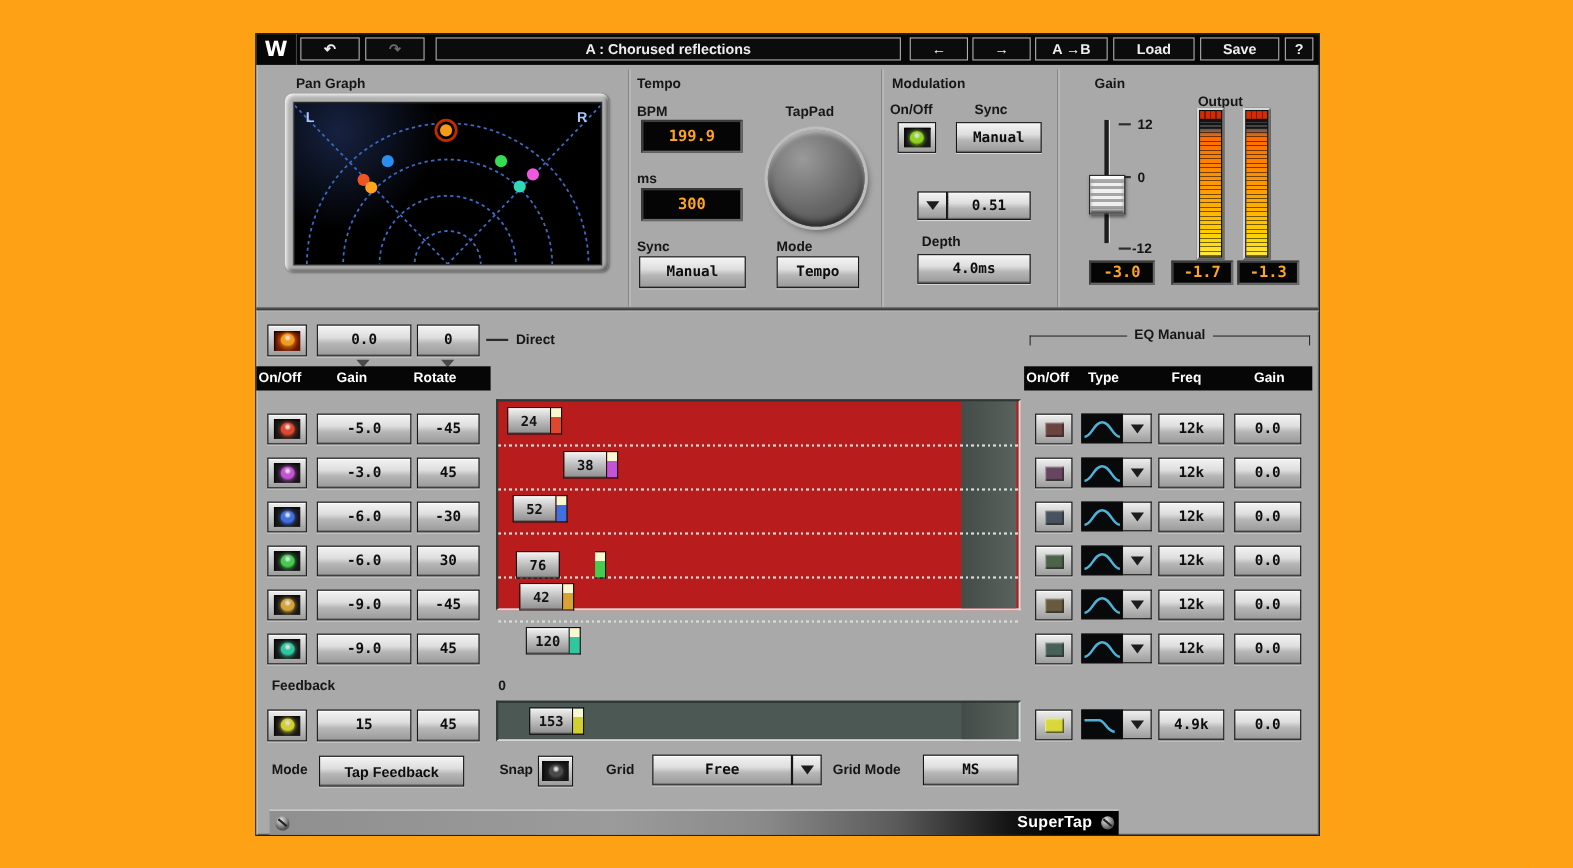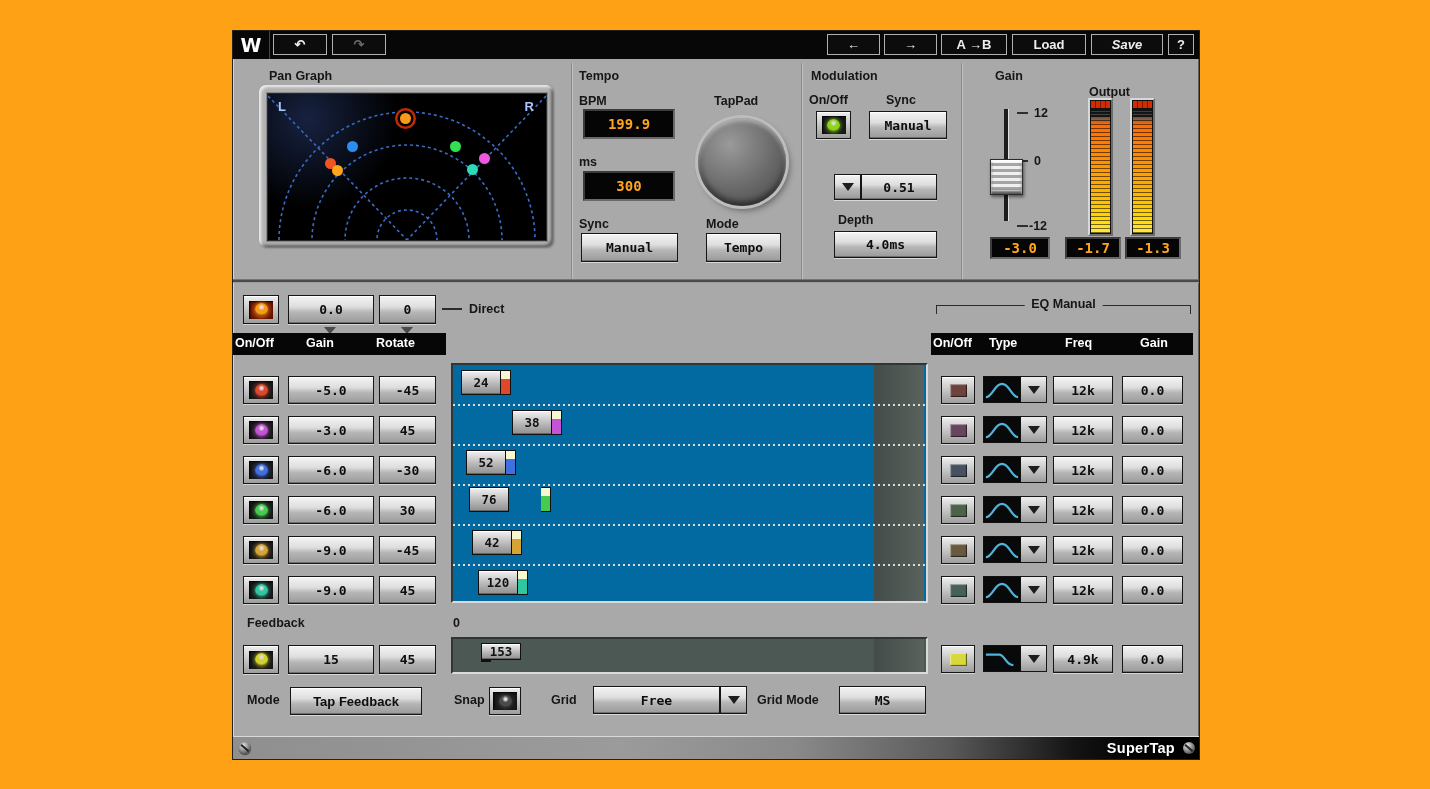--- a/index.html
+++ b/index.html
@@ -66,22 +66,22 @@
          border:2px solid;border-color:#d8d8d8 #6d6d6d #6d6d6d #d8d8d8;display:flex;flex-direction:column;}
   .m-peak{height:7px;margin:1px;background:repeating-linear-gradient(90deg,#d42b00 0 4px,#7e1a00 4px 5px);}
   .m-gap{height:8px;margin:0 1px;background:linear-gradient(180deg,#141414 0 2px,#3d3d3d 2px 3px,#141414 3px 5px,#454545 5px 6px,#141414 6px 8px);}
   .m-bar{flex:1;margin:0 1px 1px;background:
       repeating-linear-gradient(180deg,rgba(0,0,0,0) 0 3px,rgba(0,0,0,.55) 3px 4px),
       linear-gradient(180deg,#585858 0%,#ff6a00 6%,#ff8c00 35%,#ffb400 65%,#ffd800 88%,#ffe84a 100%);}
   
   .hbar{position:absolute;height:22px;background:#060606;color:#fff;}
   .hbar span{position:absolute;top:3px;font-weight:bold;font-size:12.5px;}
   
-  .delaypanel{position:absolute;left:218px;top:332px;width:477px;height:240px;box-sizing:border-box;
-              background:#0369a1;border:2px solid;border-color:#2f3734 #d9d9d9 #d9d9d9 #2f3734;}
+  .delaypanel{position:absolute;left:218px;top:332px;width:477px;height:192px;box-sizing:border-box;
+              background:#b91c1c;border:2px solid;border-color:#2f3734 #d9d9d9 #d9d9d9 #2f3734;}
   .dstrip{position:absolute;right:2px;top:0;width:50px;height:100%;background:linear-gradient(90deg,#434c48,#5a625e);}
   .dsep{position:absolute;left:0;width:100%;height:2px;
         background:repeating-linear-gradient(90deg,#d9ded9 0 2px,rgba(0,0,0,0) 2px 5px);}
   .handle{position:absolute;height:25px;display:flex;cursor:pointer;}
   .hval{min-width:40px;box-sizing:border-box;border:1px solid #101010;padding:0 4px;
         background:linear-gradient(180deg,#f2f2f2,#b9b9b9 55%,#8f8f8f);
         box-shadow:inset 0 1px 0 #fff,inset 0 -1px 0 #666;
         display:flex;align-items:center;justify-content:center;
         font-family:"DejaVu Sans Mono",monospace;font-weight:bold;font-size:12.5px;color:#111;}
   .hcap{width:9px;border:1px solid #101010;border-left:none;
@@ -95,21 +95,21 @@
   .droparr{width:26px;box-sizing:border-box;border:1px solid #161616;border-left:none;
            background:linear-gradient(180deg,#efefef,#9d9d9d);display:flex;align-items:center;justify-content:center;}
   
   .bracket{position:absolute;left:703px;top:274px;width:253px;height:8px;
            border-top:1.5px solid #2b2b2b;border-left:1.5px solid #2b2b2b;border-right:1.5px solid #2b2b2b;}
   .bracket .blab{position:absolute;left:50%;top:-9px;transform:translateX(-50%);background:#a9a9a9;
                  padding:0 7px;font-weight:bold;font-size:12.5px;color:#161616;white-space:nowrap;}
   .dash{position:absolute;width:20px;height:2px;background:#2b2b2b;}
   .tri{position:absolute;width:0;height:0;border-left:6px solid transparent;border-right:6px solid transparent;border-top:7px solid #4a4a4a;}
   
-  .footer{position:absolute;left:0;top:705px;width:966px;height:23px;border-top:1px solid #d9d9d9;box-sizing:border-box;
+  .footer{position:absolute;left:12px;top:705px;width:772px;height:23px;border-top:1px solid #d9d9d9;box-sizing:border-box;
           background:linear-gradient(90deg,#8f8f8f 0%,#9b9b9b 40%,#8a8a8a 58%,#5a5a5a 74%,#141414 87%,#000 94%);
           display:flex;align-items:center;}
   .brand{position:absolute;right:24px;top:3px;color:#fff;font-weight:bold;font-size:14.5px;letter-spacing:.3px;
          text-shadow:1px 1px 1px #000;}
   .screw{position:absolute;top:5px;width:12px;height:12px;border-radius:50%;
          background:radial-gradient(circle at 35% 30%,#e8e8e8,#5c5c5c 70%,#2c2c2c);box-shadow:0 1px 1px rgba(0,0,0,.6);}
   .screw::after{content:"";position:absolute;left:1px;top:5px;width:10px;height:1.5px;background:#222;transform:rotate(40deg);}
 </style>
 </head>
 <body>
@@ -117,29 +117,30 @@
 <div class="window">
 
   <div class="toolbar">
     <div class="logo">W</div>
     <div class="tbtn" style="position:absolute;left:40px;top:3px;width:54px;">
         <span>↶</span>
       </div>
     <div class="tbtn" style="position:absolute;left:99px;top:3px;width:54px;">
         <span class="dim">↷</span>
       </div>
+    <div class="tbtn preset">A : Chorused reflections</div>
     <div class="tbtn" style="position:absolute;left:594px;top:3px;width:53px;">
         <span>←</span>
       </div>
     <div class="tbtn" style="position:absolute;left:651px;top:3px;width:53px;">
         <span>→</span>
       </div>
     <div class="tbtn" style="position:absolute;left:708px;top:3px;width:66px;">A →B</div>
     <div class="tbtn" style="position:absolute;left:779px;top:3px;width:74px;">Load</div>
-    <div class="tbtn" style="position:absolute;left:858px;top:3px;width:72px;font-style:italic;">Save</div>
+    <div class="tbtn" style="position:absolute;left:858px;top:3px;width:72px;">Save</div>
     <div class="tbtn" style="position:absolute;left:935px;top:3px;width:26px;">?</div>
   </div>
 
   <div class="sep" style="left:338px"></div>
   <div class="sep" style="left:568px"></div>
   <div class="sep" style="left:728px"></div>
 
   <div class="label" style="left:36px;top:38px">Pan Graph</div>
   <div class="panframe">
     <div class="panscreen" id="pan-screen">
@@ -297,21 +298,21 @@
         <span class="hcap"></span>
       </div>
     <div class="handle" style="top: 45px; --led: #c553d6; left: 11px; margin-left: 48px;">
         <span class="hval">38</span>
         <span class="hcap"></span>
       </div>
     <div class="handle" style="top: 85px; --led: #3f6fe0; left: 13px;">
         <span class="hval">52</span>
         <span class="hcap"></span>
       </div>
-    <div class="handle" style="top: 122px; --led: #45cc4f; left: 16px; gap: 32px;">
+    <div class="handle" style="top: 136px; --led: #45cc4f; left: 16px; gap: 32px;">
         <span class="hval">76</span>
         <span class="hcap"></span>
       </div>
     <div class="handle" style="top: 165px; --led: #d6a435; left: 19px;">
         <span class="hval">42</span>
         <span class="hcap"></span>
       </div>
     <div class="handle" style="top: 205px; --led: #2ec7a0; left: 25px;">
         <span class="hval">120</span>
         <span class="hcap"></span>
@@ -413,21 +414,21 @@
   <div class="label" style="left:220px;top:585px">0</div>
   <div class="ledbtn" style="left: 10px; top: 614px; width: 36px; height: 29px; --led: #d2cf30;">
       <span class="ledwell">
         <span class="led"></span>
       </span>
     </div>
   <div class="btn" style="left:55px;top:614px;width:86px;height:29px">15</div>
   <div class="btn" style="left:146px;top:614px;width:57px;height:29px">45</div>
   <div class="fbtrack">
     <div class="dstrip"></div>
-    <div class="handle" style="top: 4px; --led: #d2cf30; left: 28px; flex-direction: column;">
+    <div class="handle" style="top: 4px; --led: #d2cf30; left: 28px;">
         <span class="hval">153</span>
         <span class="hcap"></span>
       </div>
   </div>
   <div class="ledbtn" style="left: 708px; top: 614px; width: 34px; height: 28px; --led: #d8d83c;">
       <span class="sqled"></span>
     </div>
   <div class="typebox" style="left:750px;top:614px">
       <span class="curve">
         <svg viewBox="0 0 38 26">

